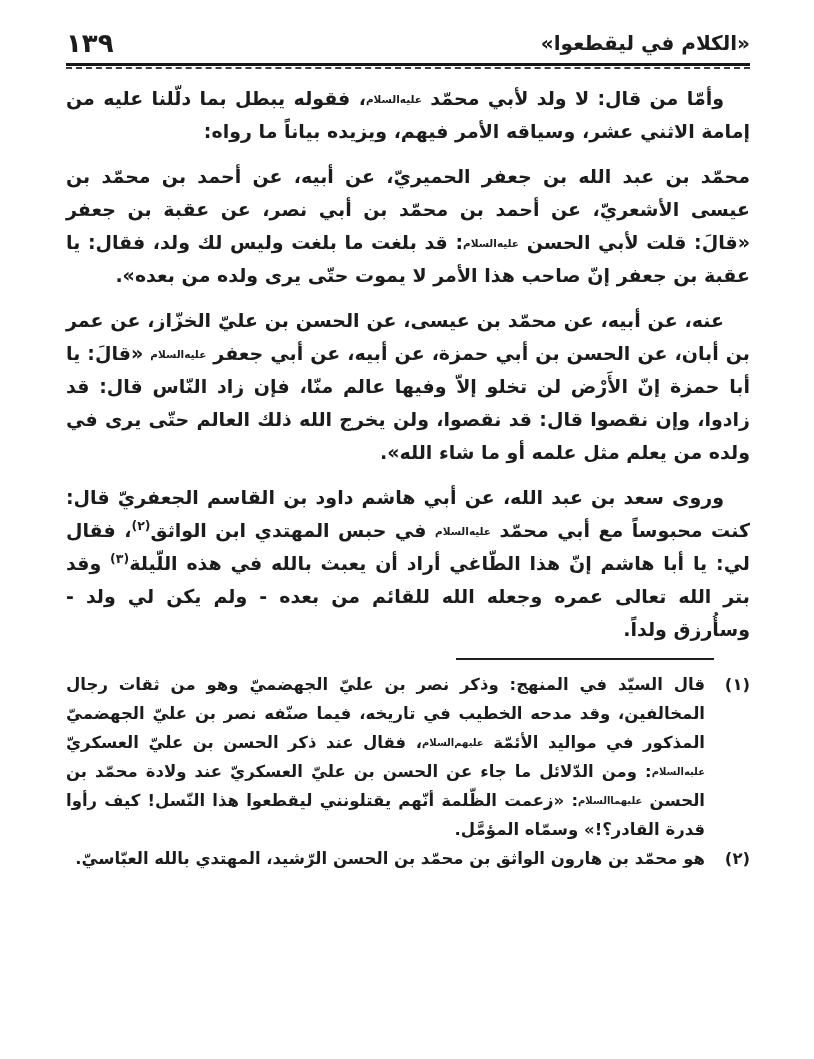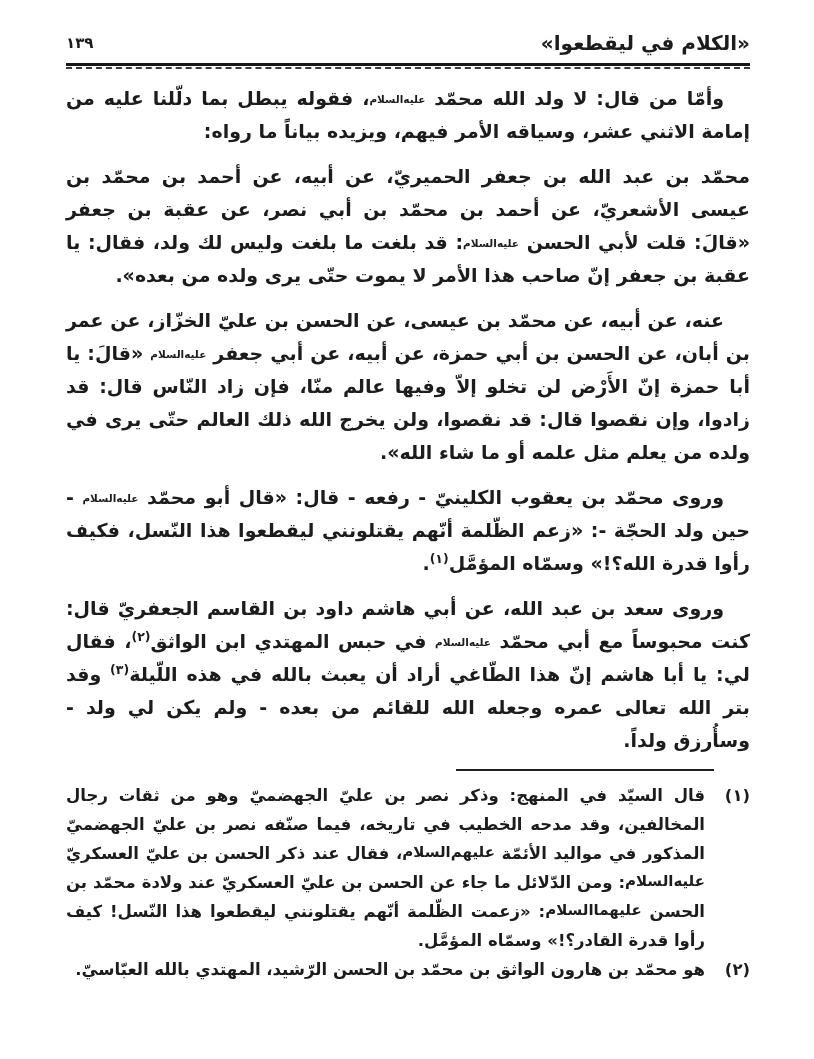--- a/index.html
+++ b/index.html
@@ -23,21 +23,21 @@
   
   .header {
     display: flex;
     justify-content: space-between;
     align-items: flex-end;
     font-weight: bold;
     font-size: 20px;
     line-height: 26px;
   }
   .page-number {
-    font-size: 15px;
+    font-size: 26px;
     letter-spacing: 1px;
   }
   .header-rule {
     margin-top: 7px;
     height: 6px;
   }
   .header-rule .rule-solid {
     border-top: 3px solid #171717;
   }
   .header-rule .rule-dashed {
@@ -89,43 +89,42 @@
   }
   .fn-num {
     flex: 0 0 36px;
     text-align: right;
     white-space: nowrap;
   }
   .fn-body {
     flex: 1;
   }
   .footnotes .honorific {
-    font-size: 15px;
+    font-size: 10px;
   }
 </style>
 </head>
 <body>
 
 <div class="page">
 
   <div class="header">
     <div class="title">«الكلام في ليقطعوا»</div>
     <div class="page-number">١٣٩</div>
   </div>
 
   <div class="header-rule">
     <div class="rule-solid"></div>
     <div class="rule-dashed"></div>
   </div>
 
   <div class="body-text" id="body-paragraphs">
-      <p class="para"><span>وأمّا من قال: لا ولد الله محمّد </span><span class="honorific">عليه‌السلام</span><span>، فقوله يبطل بما دلّلنا عليه من إمامة الاثني عشر، وسياقه الأمر فيهم، ويزيده بياناً ما رواه:</span></p>
+      <p class="para"><span>وأمّا من قال: لا ولد لأبي محمّد </span><span class="honorific">عليه‌السلام</span><span>، فقوله يبطل بما دلّلنا عليه من إمامة الاثني عشر، وسياقه الأمر فيهم، ويزيده بياناً ما رواه:</span></p>
       <p class="para no-indent"><span>محمّد بن عبد الله بن جعفر الحميريّ، عن أبيه، عن أحمد بن محمّد بن عيسى الأشعريّ، عن أحمد بن محمّد بن أبي نصر، عن عقبة بن جعفر «قالَ: قلت لأبي الحسن </span><span class="honorific">عليه‌السلام</span><span>: قد بلغت ما بلغت وليس لك ولد، فقال: يا عقبة بن جعفر إنّ صاحب هذا الأمر لا يموت حتّى يرى ولده من بعده».</span></p>
       <p class="para"><span>عنه، عن أبيه، عن محمّد بن عيسى، عن الحسن بن عليّ الخزّاز، عن عمر بن أبان، عن الحسن بن أبي حمزة، عن أبيه، عن أبي جعفر </span><span class="honorific">عليه‌السلام</span><span> «قالَ: يا أبا حمزة إنّ الأَرْض لن تخلو إلاّ وفيها عالم منّا، فإن زاد النّاس قال: قد زادوا، وإن نقصوا قال: قد نقصوا، ولن يخرج الله ذلك العالم حتّى يرى في ولده من يعلم مثل علمه أو ما شاء الله».</span></p>
-      <p class="para"><span>وروى محمّد بن يعقوب الكلينيّ - رفعه - قال: «قال أبو محمّد </span><span class="honorific">عليه‌السلام</span><span> - حين ولد الحجّة -: «زعم الظّلمة أنّهم يقتلونني ليقطعوا هذا النّسل، فكيف رأوا قدرة الله؟!» وسمّاه المؤمَّل</span><sup class="fnref">(١)</sup><span>.</span></p>
       <p class="para"><span>وروى سعد بن عبد الله، عن أبي هاشم داود بن القاسم الجعفريّ قال: كنت محبوساً مع أبي محمّد </span><span class="honorific">عليه‌السلام</span><span> في حبس المهتدي ابن الواثق</span><sup class="fnref">(٢)</sup><span>، فقال لي: يا أبا هاشم إنّ هذا الطّاغي أراد أن يعبث بالله في هذه اللّيلة</span><sup class="fnref">(٣)</sup><span> وقد بتر الله تعالى عمره وجعله الله للقائم من بعده - ولم يكن لي ولد - وسأُرزق ولداً.</span></p>
     </div>
 
   <div class="footnote-rule"></div>
 
   <div class="footnotes" id="footnotes">
       <div class="footnote">
         <span class="fn-num">(١)</span>
         <div class="fn-body"><span>قال السيّد في المنهج: وذكر نصر بن عليّ الجهضميّ وهو من ثقات رجال المخالفين، وقد مدحه الخطيب في تاريخه، فيما صنّفه نصر بن عليّ الجهضميّ المذكور في مواليد الأئمّة </span><span class="honorific">عليهم‌السلام</span><span>، فقال عند ذكر الحسن بن عليّ العسكريّ </span><span class="honorific">عليه‌السلام</span><span>: ومن الدّلائل ما جاء عن الحسن بن عليّ العسكريّ عند ولادة محمّد بن الحسن </span><span class="honorific">عليهما‌السلام</span><span>: «زعمت الظّلمة أنّهم يقتلونني ليقطعوا هذا النّسل! كيف رأوا قدرة القادر؟!» وسمّاه المؤمَّل.</span></div>
       </div>

